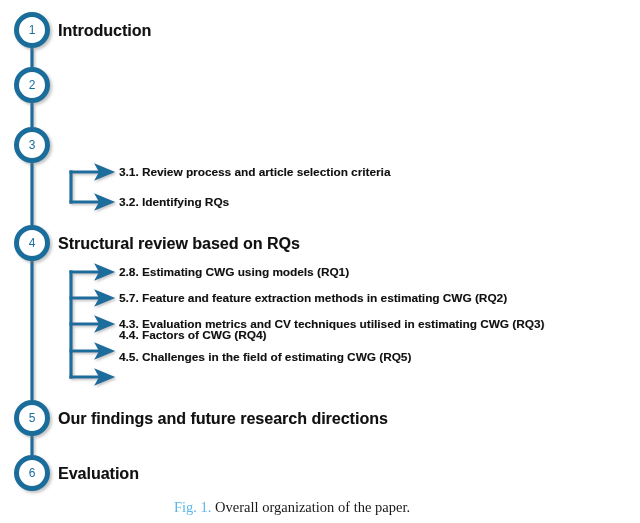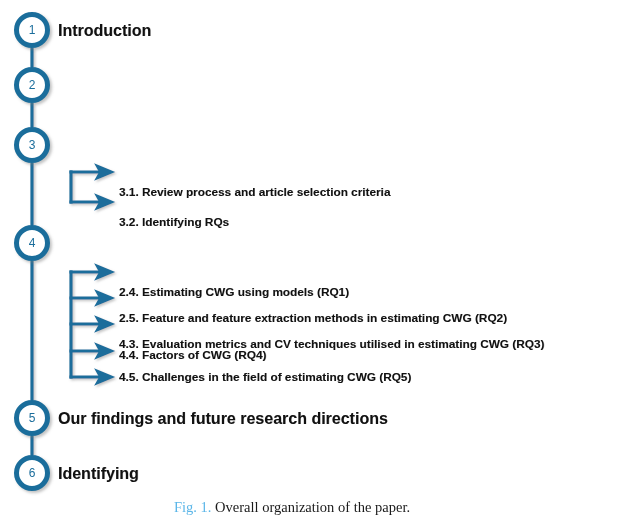--- a/index.html
+++ b/index.html
@@ -73,21 +73,20 @@
   .sub-label {
     position: absolute;
     left: 119px;
     font-family: "Liberation Sans", sans-serif;
     font-size: 11.8px;
     font-weight: bold;
     color: #111111;
     white-space: nowrap;
     line-height: 1;
     text-shadow: 0.4px 0.4px 0 rgba(0,0,0,0.28);
-    margin-top: 20px;
   }
 
   
   #caption {
     position: absolute;
     left: 0;
     top: 499px;
     width: 584px;
     text-align: center;
     font-family: "Liberation Serif", serif;
@@ -152,28 +151,29 @@
     <span class="node-num">4</span>
   </div>
   <div class="node-circle" style="left:14px; top:400px;">
     <span class="node-num">5</span>
   </div>
   <div class="node-circle" style="left:14px; top:455px;">
     <span class="node-num">6</span>
   </div>
 
   <div class="main-label" style="top:23px;">Introduction</div>
+  <div class="main-label" style="top:236px;">Structural review based on RQs</div>
   <div class="main-label" style="top:411px;">Our findings and future research directions</div>
-  <div class="main-label" style="top:466px;">Identifying</div>
+  <div class="main-label" style="top:466px;">Evaluation</div>
 
   <div class="sub-label" style="top:167px;">3.1. Review process and article selection criteria</div>
   <div class="sub-label" style="top:197px;">3.2. Identifying RQs</div>
 
-  <div class="sub-label" style="top:267px;">2.4. Estimating CWG using models (RQ1)</div>
-  <div class="sub-label" style="top:293px;">2.5. Feature and feature extraction methods in estimating CWG (RQ2)</div>
+  <div class="sub-label" style="top:267px;">2.8. Estimating CWG using models (RQ1)</div>
+  <div class="sub-label" style="top:293px;">5.7. Feature and feature extraction methods in estimating CWG (RQ2)</div>
   <div class="sub-label" style="top:319px;text-align:right;">4.3. Evaluation metrics and CV techniques utilised in estimating CWG (RQ3)</div>
   <div class="sub-label" style="top:330px;text-align:center;">4.4. Factors of CWG (RQ4)</div>
   <div class="sub-label" style="top:352px;">4.5. Challenges in the field of estimating CWG (RQ5)</div>
 
   <div id="caption">
     <span class="fig-num">Fig. 1.</span>
     <span class="fig-text">Overall organization of the paper.</span>
   </div>
 
 </div>

